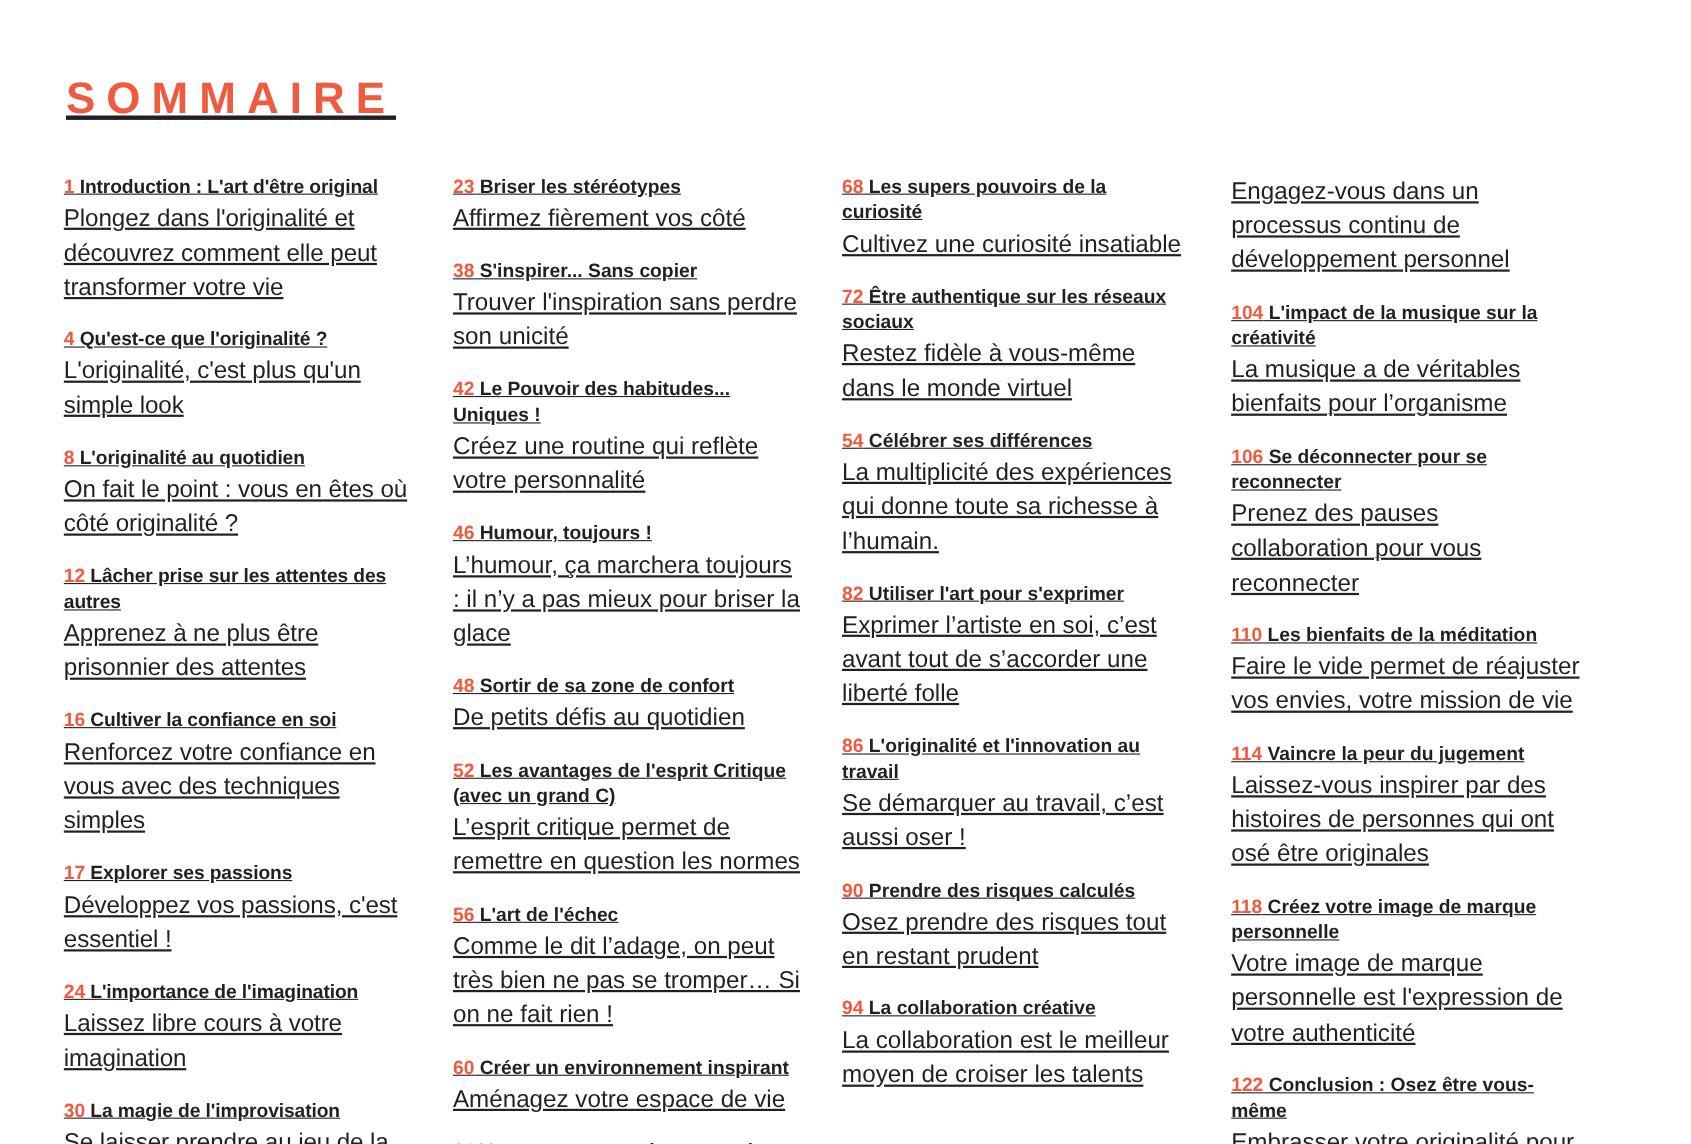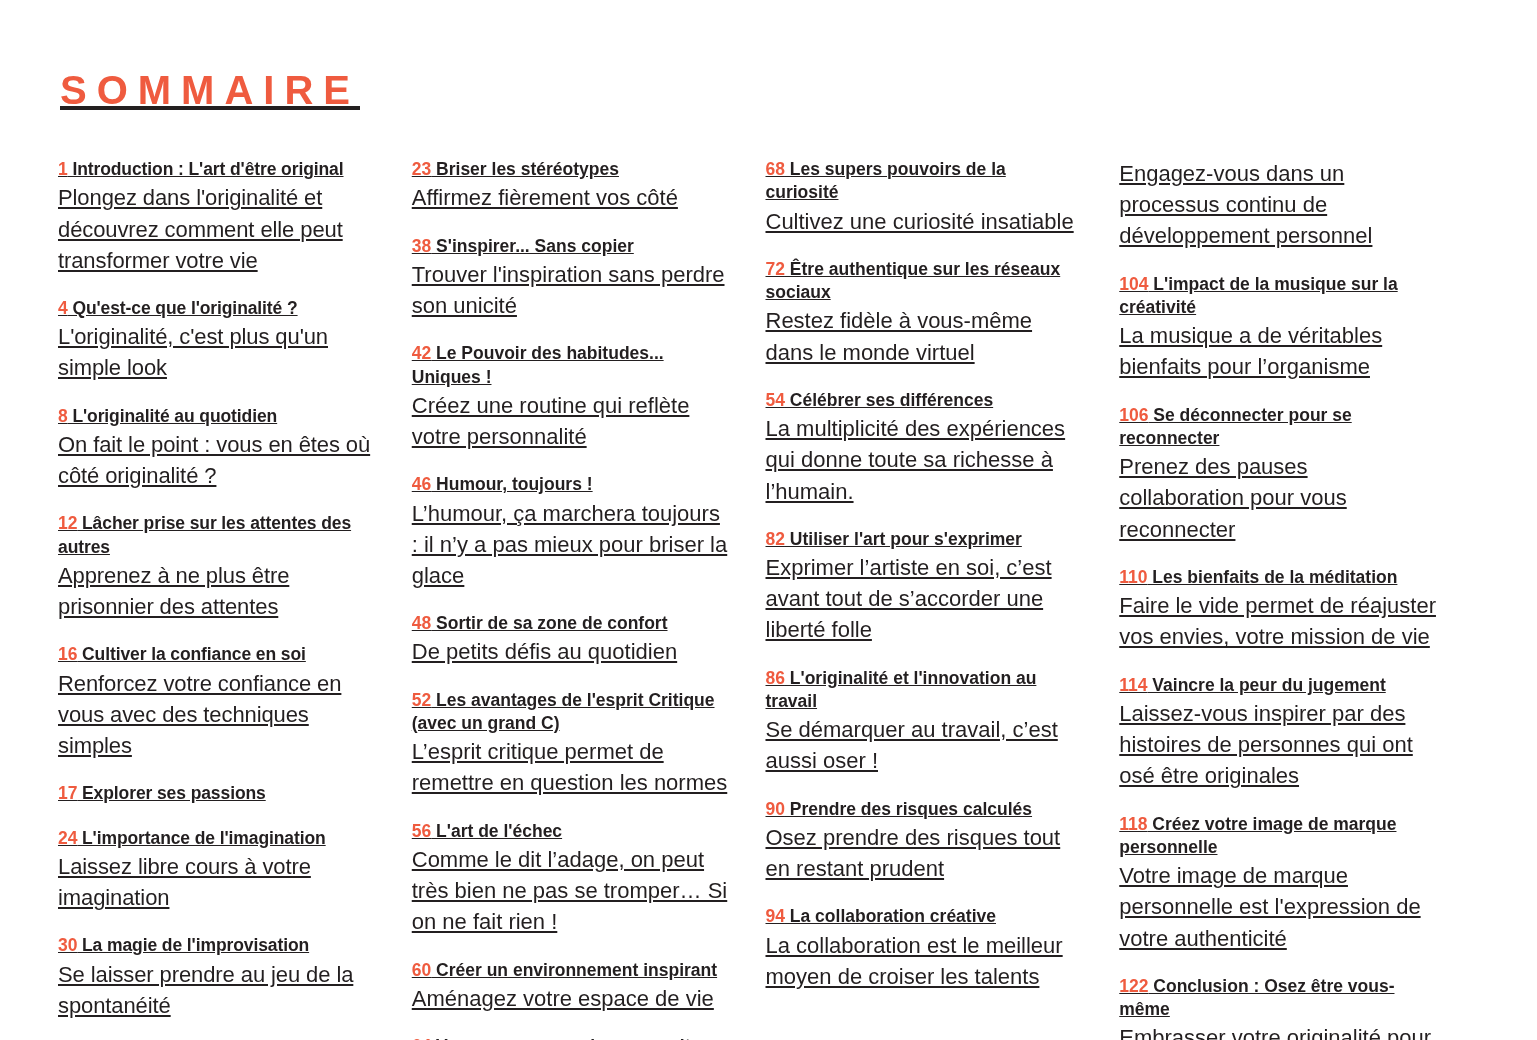--- a/index.html
+++ b/index.html
@@ -86,20 +86,21 @@
         <div class="entry">
           <p class="entry-head"><span class="entry-page">12</span><span> Lâcher prise sur les attentes des autres</span></p>
           <p class="entry-desc">Apprenez à ne plus être prisonnier des attentes</p>
         </div>
         <div class="entry">
           <p class="entry-head"><span class="entry-page">16</span><span> Cultiver la confiance en soi</span></p>
           <p class="entry-desc">Renforcez votre confiance en vous avec des techniques simples</p>
         </div>
         <div class="entry">
           <p class="entry-head"><span class="entry-page">17</span><span> Explorer ses passions</span></p>
+          <p class="entry-desc">Développez vos passions, c'est essentiel !</p>
         </div>
         <div class="entry">
           <p class="entry-head"><span class="entry-page">24</span><span> L'importance de l'imagination</span></p>
           <p class="entry-desc">Laissez libre cours à votre imagination</p>
         </div>
         <div class="entry">
           <p class="entry-head"><span class="entry-page">30</span><span> La magie de l'improvisation</span></p>
           <p class="entry-desc">Se laisser prendre au jeu de la spontanéité</p>
         </div>
       </div>

